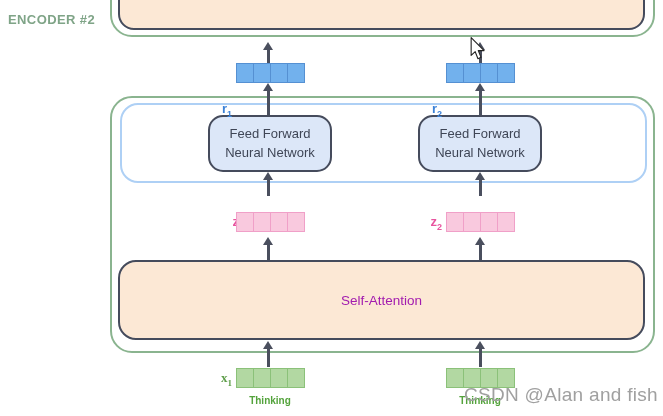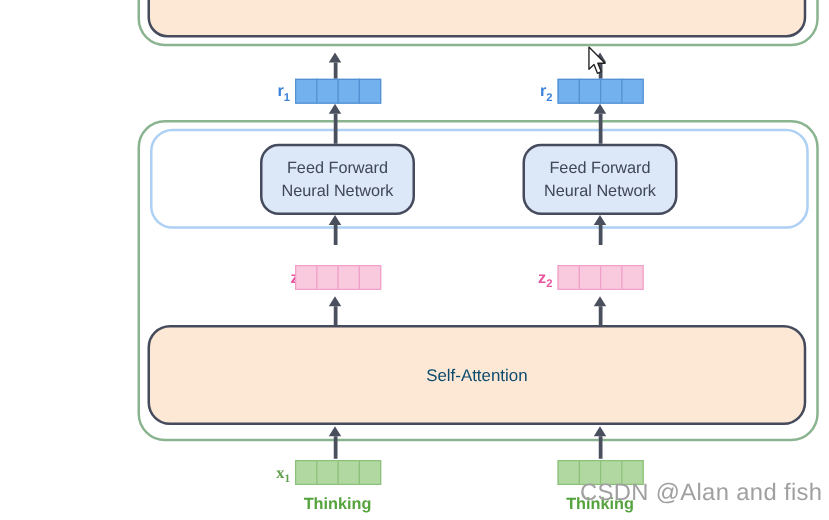--- a/index.html
+++ b/index.html
@@ -36,21 +36,21 @@
     align-items:center; justify-content:center;
     font-size:13px; font-weight:500; color:#3f4656; line-height:1.4;
     z-index:4;
   }
   .ff-left { left:208px; }
   .ff-right { left:418px; }
   .sa-box {
     position:absolute; left:118px; top:260px; width:527px; height:80px;
     background:var(--sa-fill); border:2.5px solid var(--box-border-dark);
     border-radius:18px; display:flex; align-items:center; justify-content:center;
-    font-size:13.5px; font-weight:500; color:#0c4a6e; z-index:4;
+    font-size:13.5px; font-weight:500; color:#a21caf; z-index:4;
   }
   .arrow {
     position:absolute; width:2.5px; background:var(--arrow); z-index:5;
   }
   .arrow::before {
     content:''; position:absolute; top:-8px; left:50%;
     transform:translateX(-50%);
     border-left:5px solid transparent; border-right:5px solid transparent;
     border-bottom:8px solid var(--arrow);
   }
@@ -58,41 +58,42 @@
   .vec .cell { width:18px; height:20px; border:1px solid; }
   .vec .cell + .cell { margin-left:-1px; }
   .vec-blue .cell { background:var(--blue-cell-fill); border-color:var(--blue-cell-border); }
   .vec-pink .cell { background:var(--pink-cell-fill); border-color:var(--pink-cell-border); }
   .vec-green .cell { background:var(--green-cell-fill); border-color:var(--green-cell-border); }
   .vlabel {
     position:absolute; width:30px; text-align:right; font-size:13px;
     font-weight:bold; z-index:6;
   }
   .vlabel sub { font-size:9px; }
-  .vl-blue { color:var(--blue-label); }
+  .vl-blue { color:var(--blue-label);margin-top:36px; }
   .vl-pink { color:var(--pink-label); }
   .vl-green { color:var(--green-label);font-family:Liberation Serif, serif; }
   .word {
     position:absolute; top:395px; width:100px; text-align:center;
-    font-size:13px; font-weight:bold; color:var(--word-green); z-index:7;
+    font-size:10px; font-weight:bold; color:var(--word-green); z-index:7;
   }
   .word-left { left:220px; }
   .word-right { left:430px; }
   .watermark {
     position:absolute; left:464px; top:384px; font-size:19px;
     color:var(--watermark-gray); z-index:60; white-space:nowrap;
     letter-spacing:0.3px;
   }
   .cursor { position:absolute; left:470px; top:37px; z-index:70; }
 </style>
 </head>
 <body>
 
 <div class="stage">
 
+  <div class="enc-label" style="top:12px">ENCODER #2</div>
   <div class="enc2-box"></div>
   <div class="enc2-inner"></div>
 
   <div class="arrow" style="left:267px; top:50px; height:13px"></div>
   <div class="arrow" style="left:479px; top:50px; height:13px"></div>
 
   <span class="vlabel vl-blue" style="left:202px; top:65px"><span>r</span><sub>1</sub></span>
   <div class="vec vec-blue" style="left:236px; top:63px">
       <div class="cell"></div>
       <div class="cell"></div>

